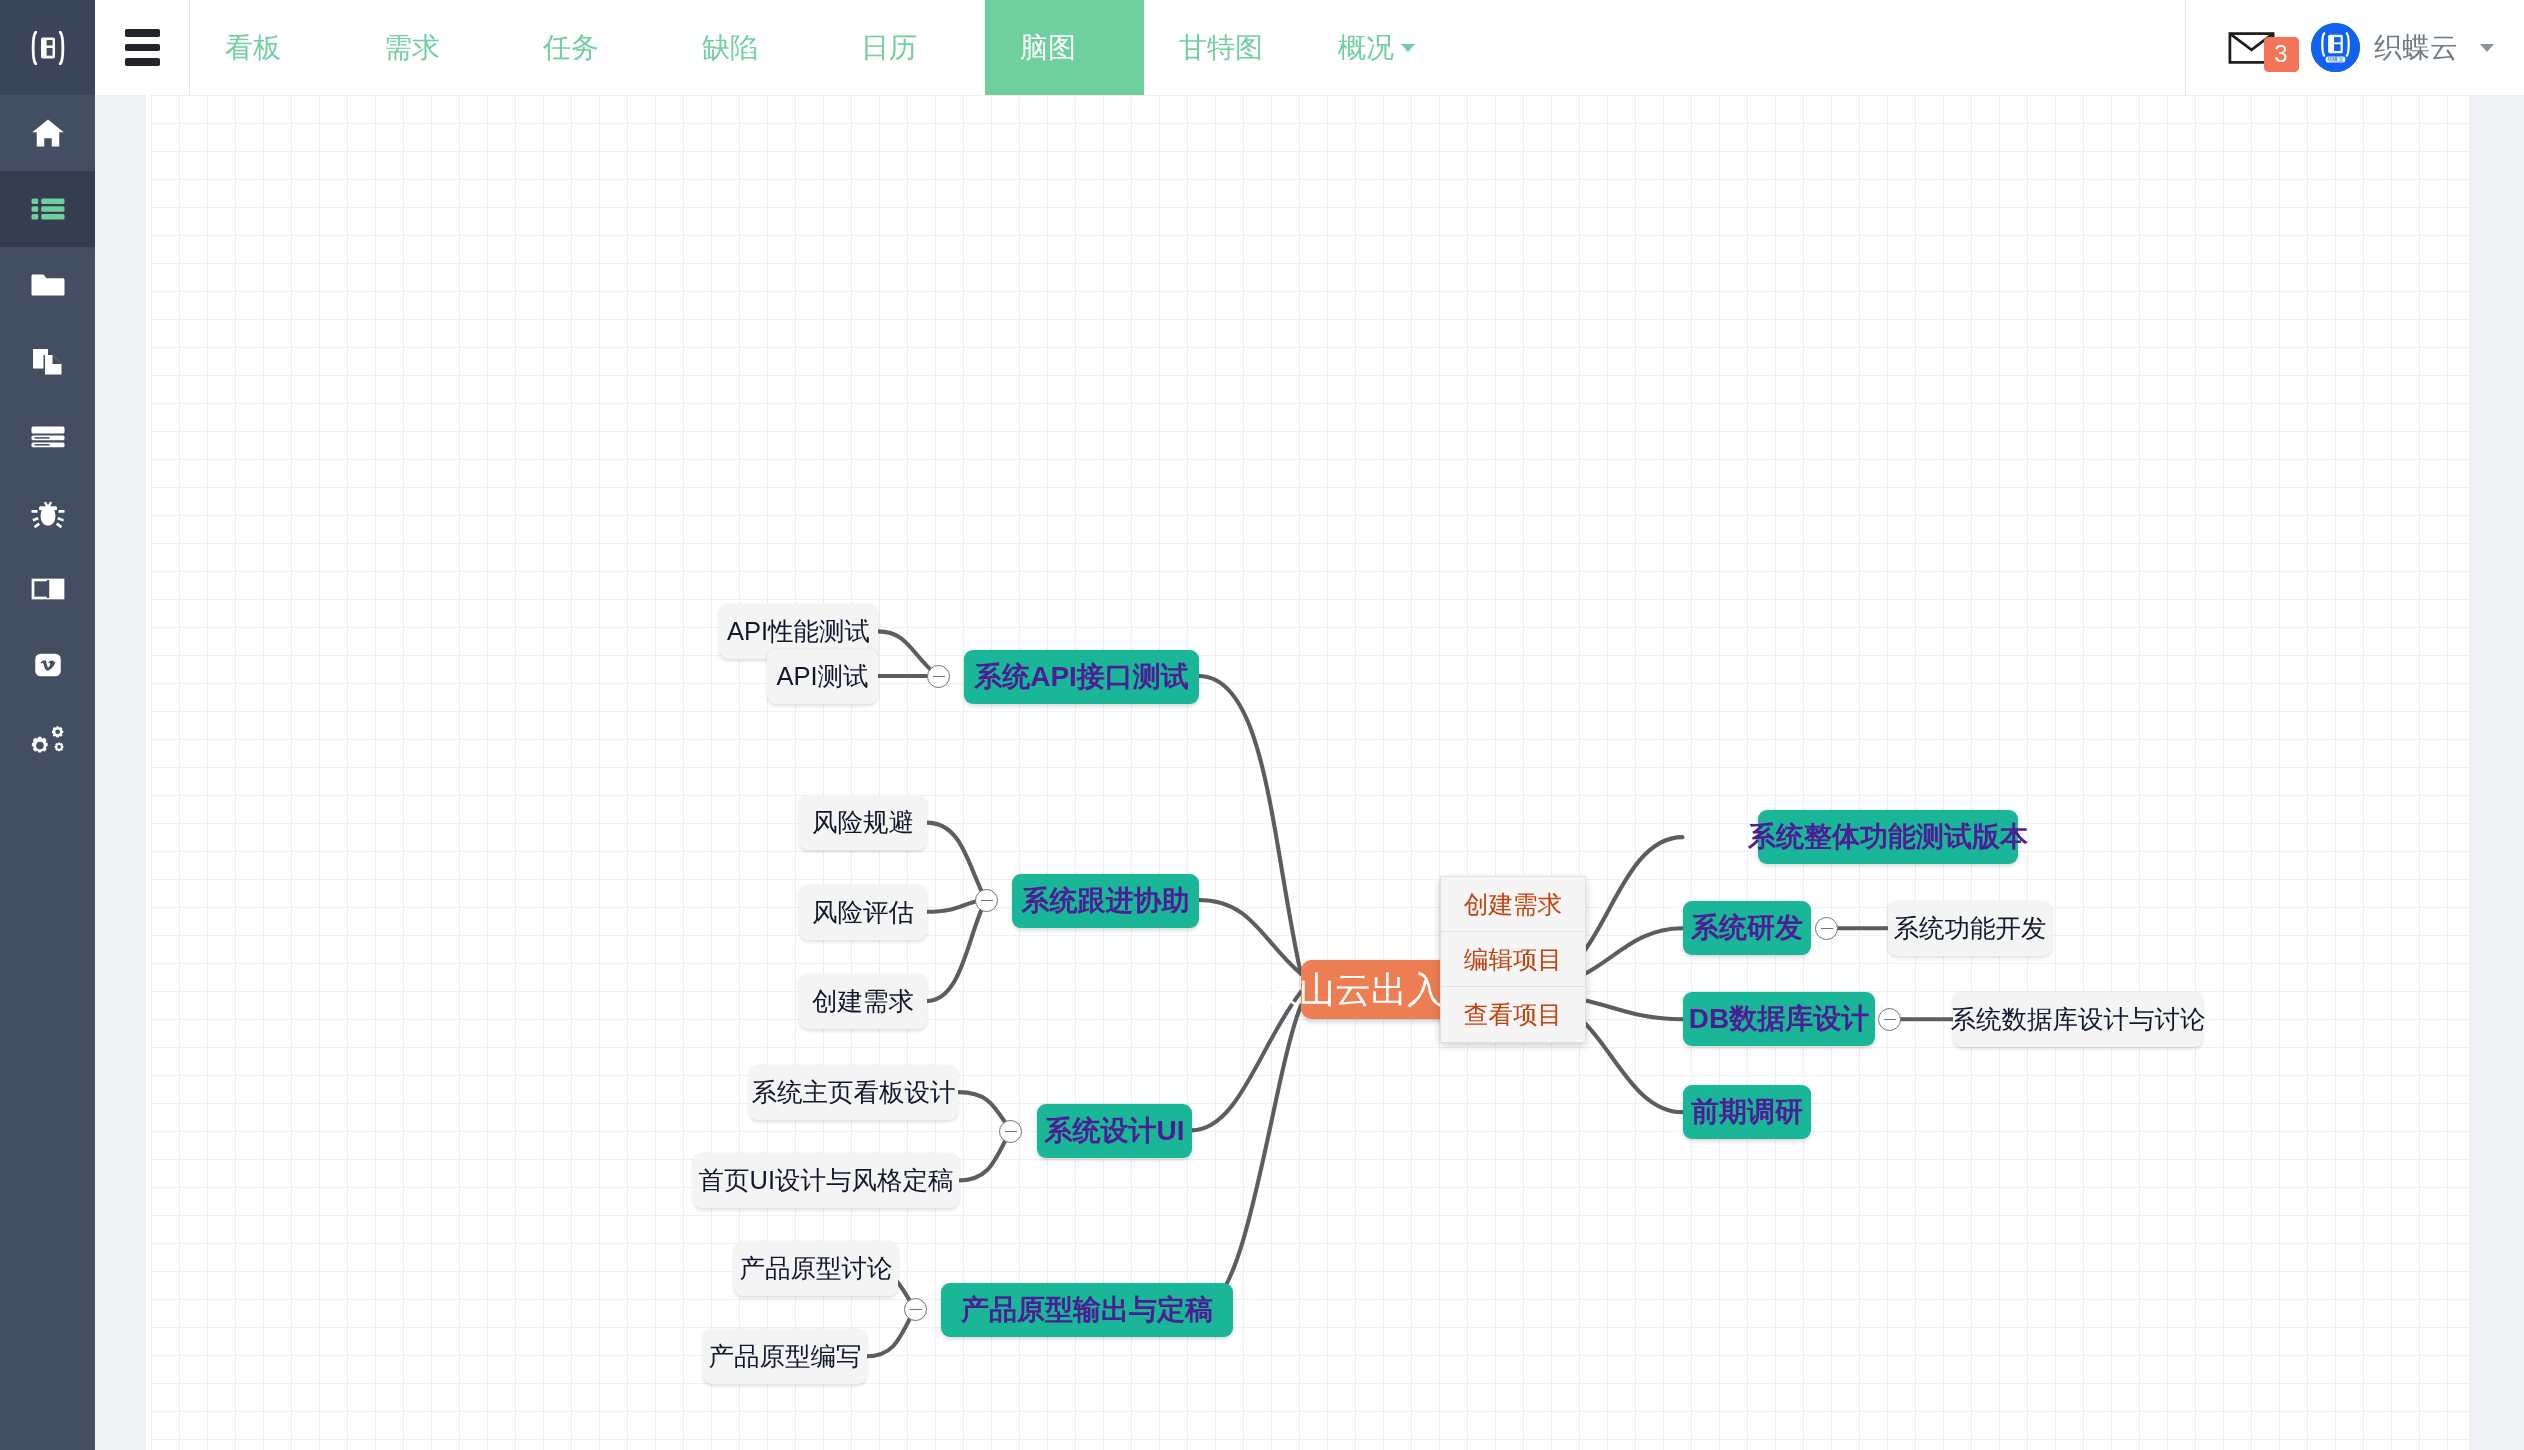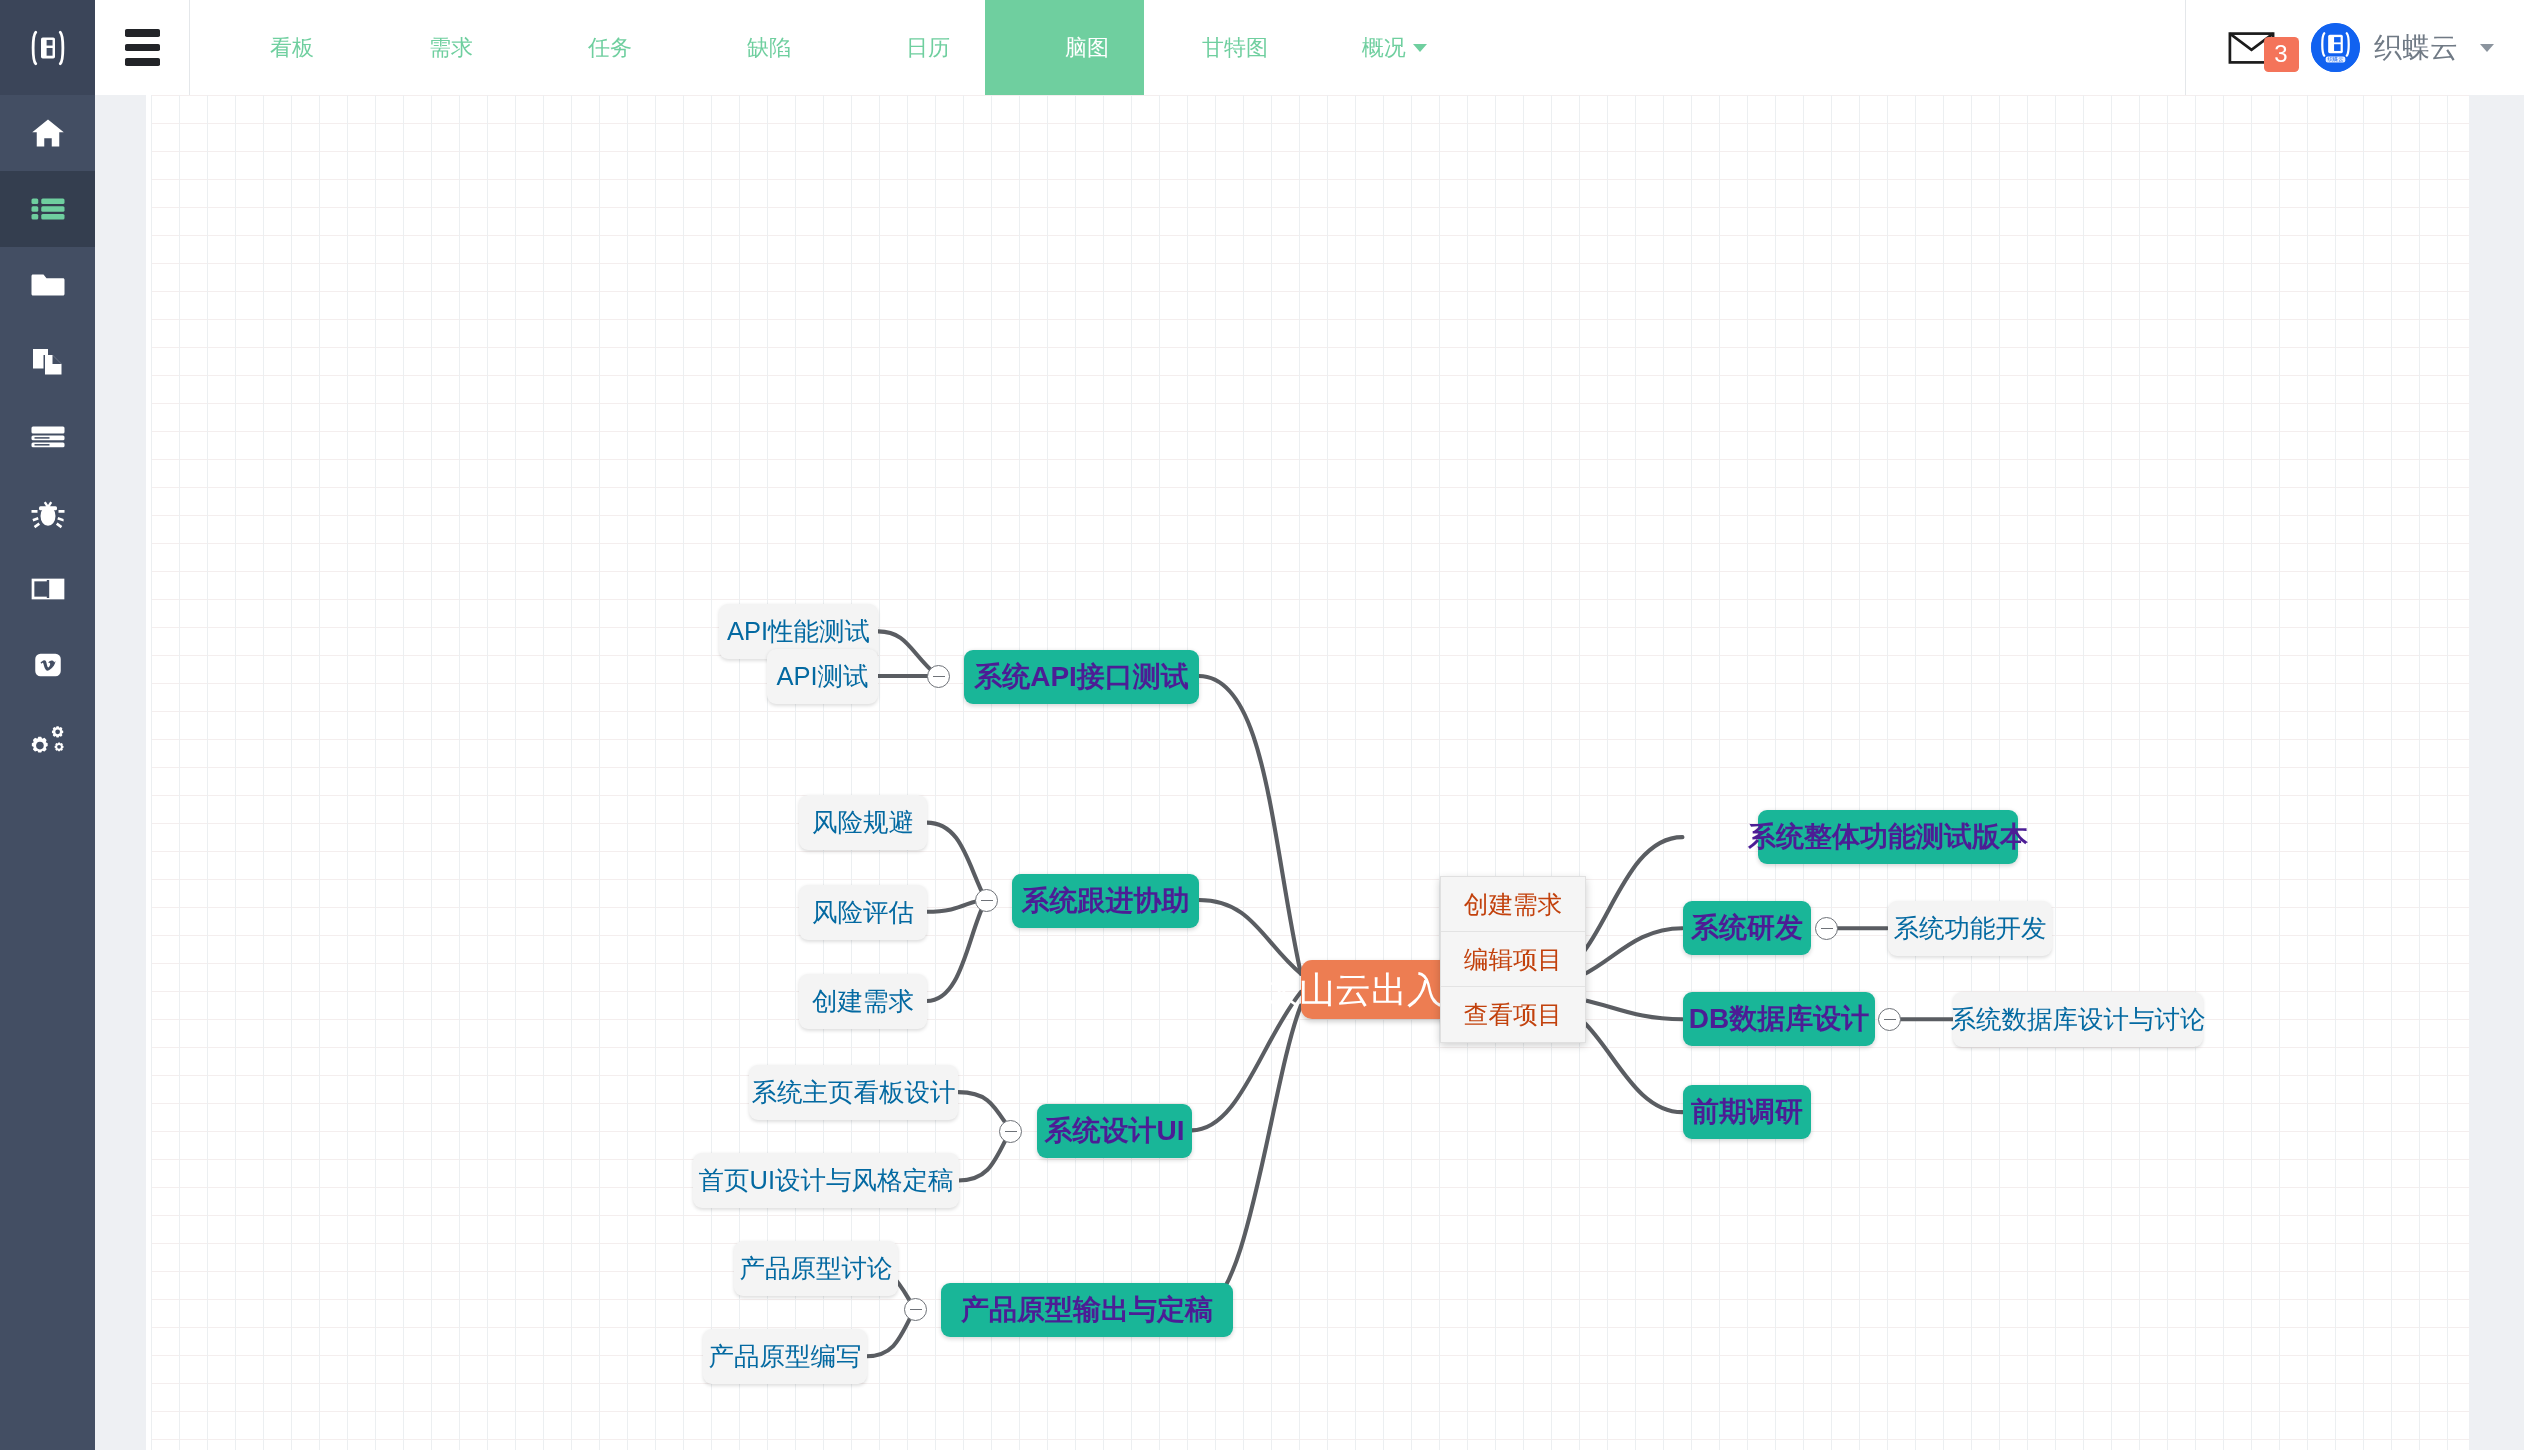--- a/index.html
+++ b/index.html
@@ -56,23 +56,23 @@
   }
   #brand .home-ico { font-size: 26.4px; line-height: 1; }
   .caret {
     display: inline-block; width: 0; height: 0;
     border-left: 7.3px solid transparent; border-right: 7.3px solid transparent;
     border-top: 8.2px solid currentColor; margin-left: 7.3px;
     vertical-align: middle;
   }
   #navtabs { display: flex; align-items: stretch; }
   .navtab {
-    display: flex; align-items: center; justify-content: flex-end;
+    display: flex; align-items: center; justify-content: flex-start;
     padding: 0 35px; min-width: 159px;
-    color: #6fcf9f; font-size: 22px; cursor: pointer;
+    color: #6fcf9f; font-size: 28px; cursor: pointer;
     white-space: nowrap;
   }
   .navtab.active { background: #6fcf9f; color: #ffffff; }
   #topbar-right {
     margin-left: auto; display: flex; align-items: center;
     gap: 0; padding-right: 31px;
     border-left: 0.9px solid #e4e7ea;
   }
   #mail-wrap {
     position: relative; padding: 0 36px 0 42px; cursor: pointer;
@@ -125,21 +125,21 @@
   .node {
     position: absolute;
     display: flex; align-items: center; justify-content: center;
     border-radius: 9px;
     white-space: nowrap;
     line-height: 1;
     cursor: pointer;
     user-select: none;
   }
   .node.leaf {
-    background: #f4f4f4; color: #0369a1;
+    background: #f4f4f4; color: #0f172a;
     font-size: 25.5px; padding: 0 24px;
     box-shadow: 0 1.8px 3.6px rgba(0,0,0,.13);
   }
   .node.branch {
     background: #19b698; color: #4c1d95;
     font-size: 28px; font-weight: bold; padding: 0 38px;
     box-shadow: 0 1.8px 4.6px rgba(0,0,0,.16);
   }
   .node.root {
     background: #ed7d52; color: #ffffff;

